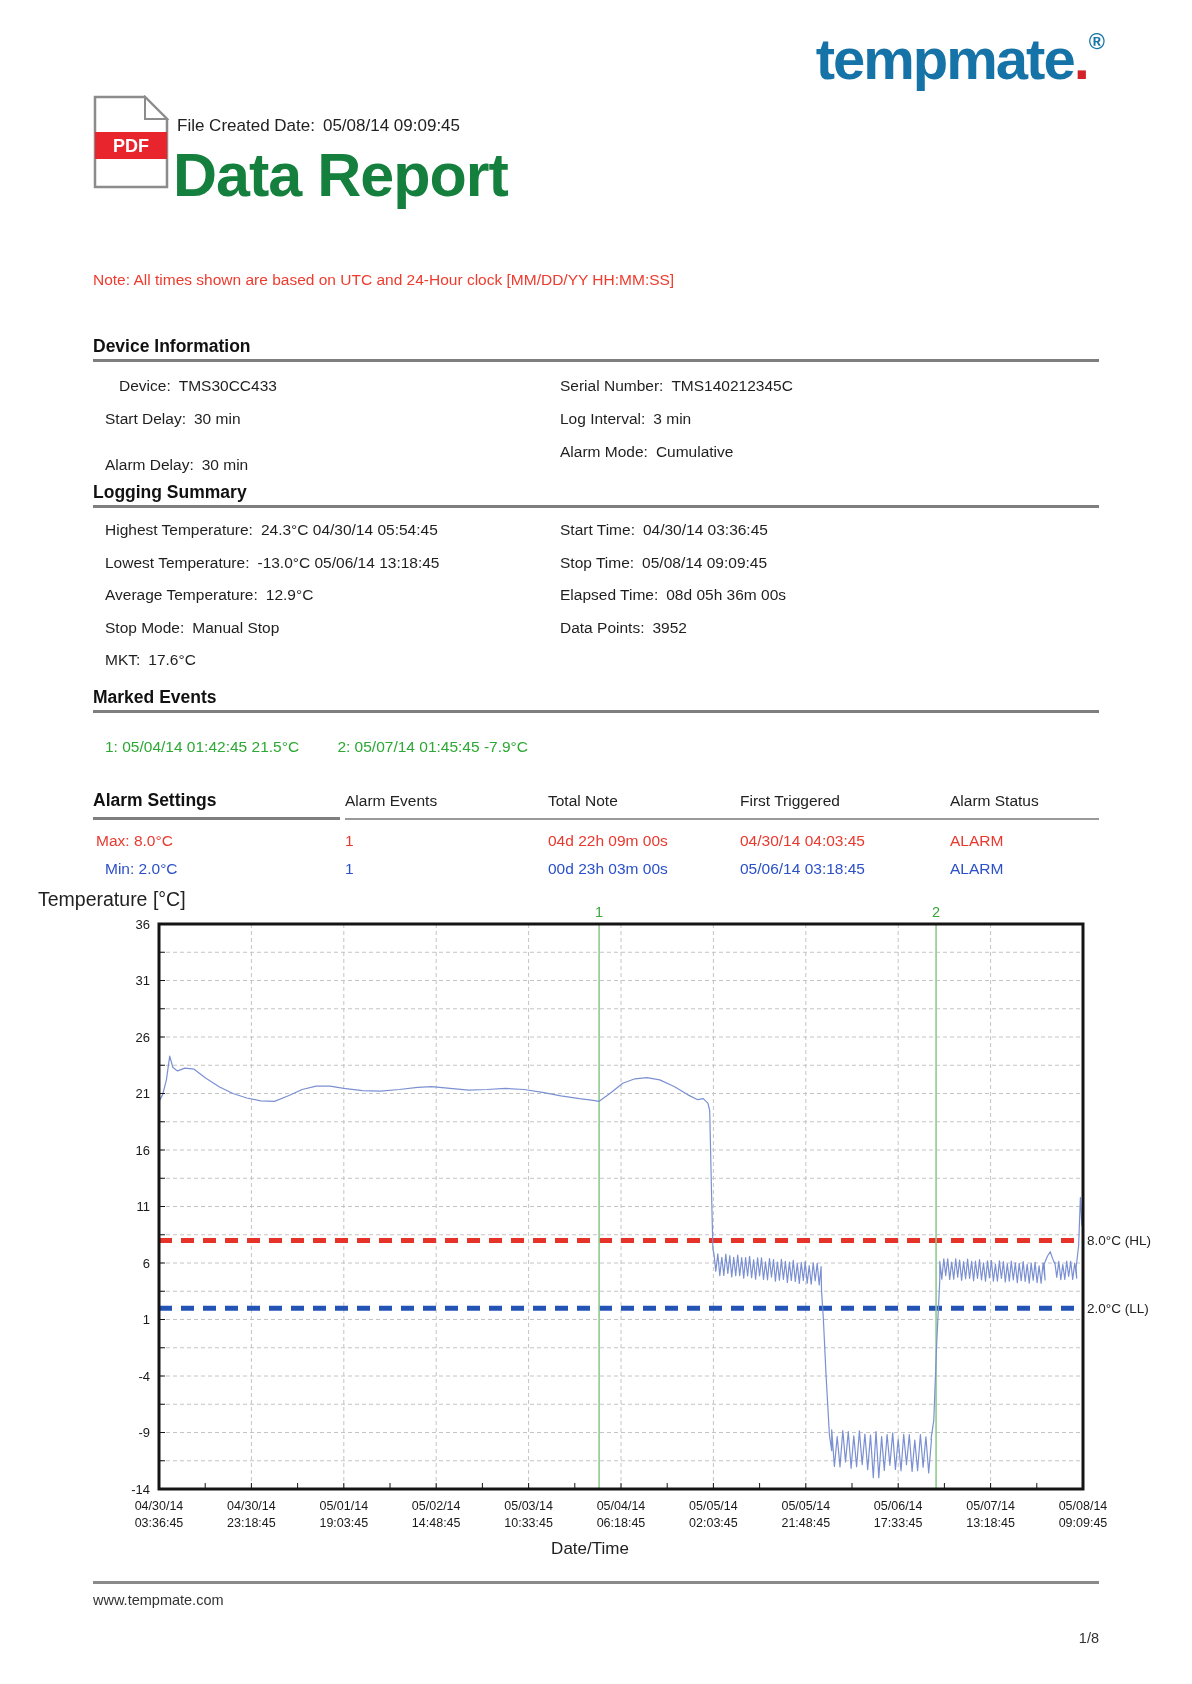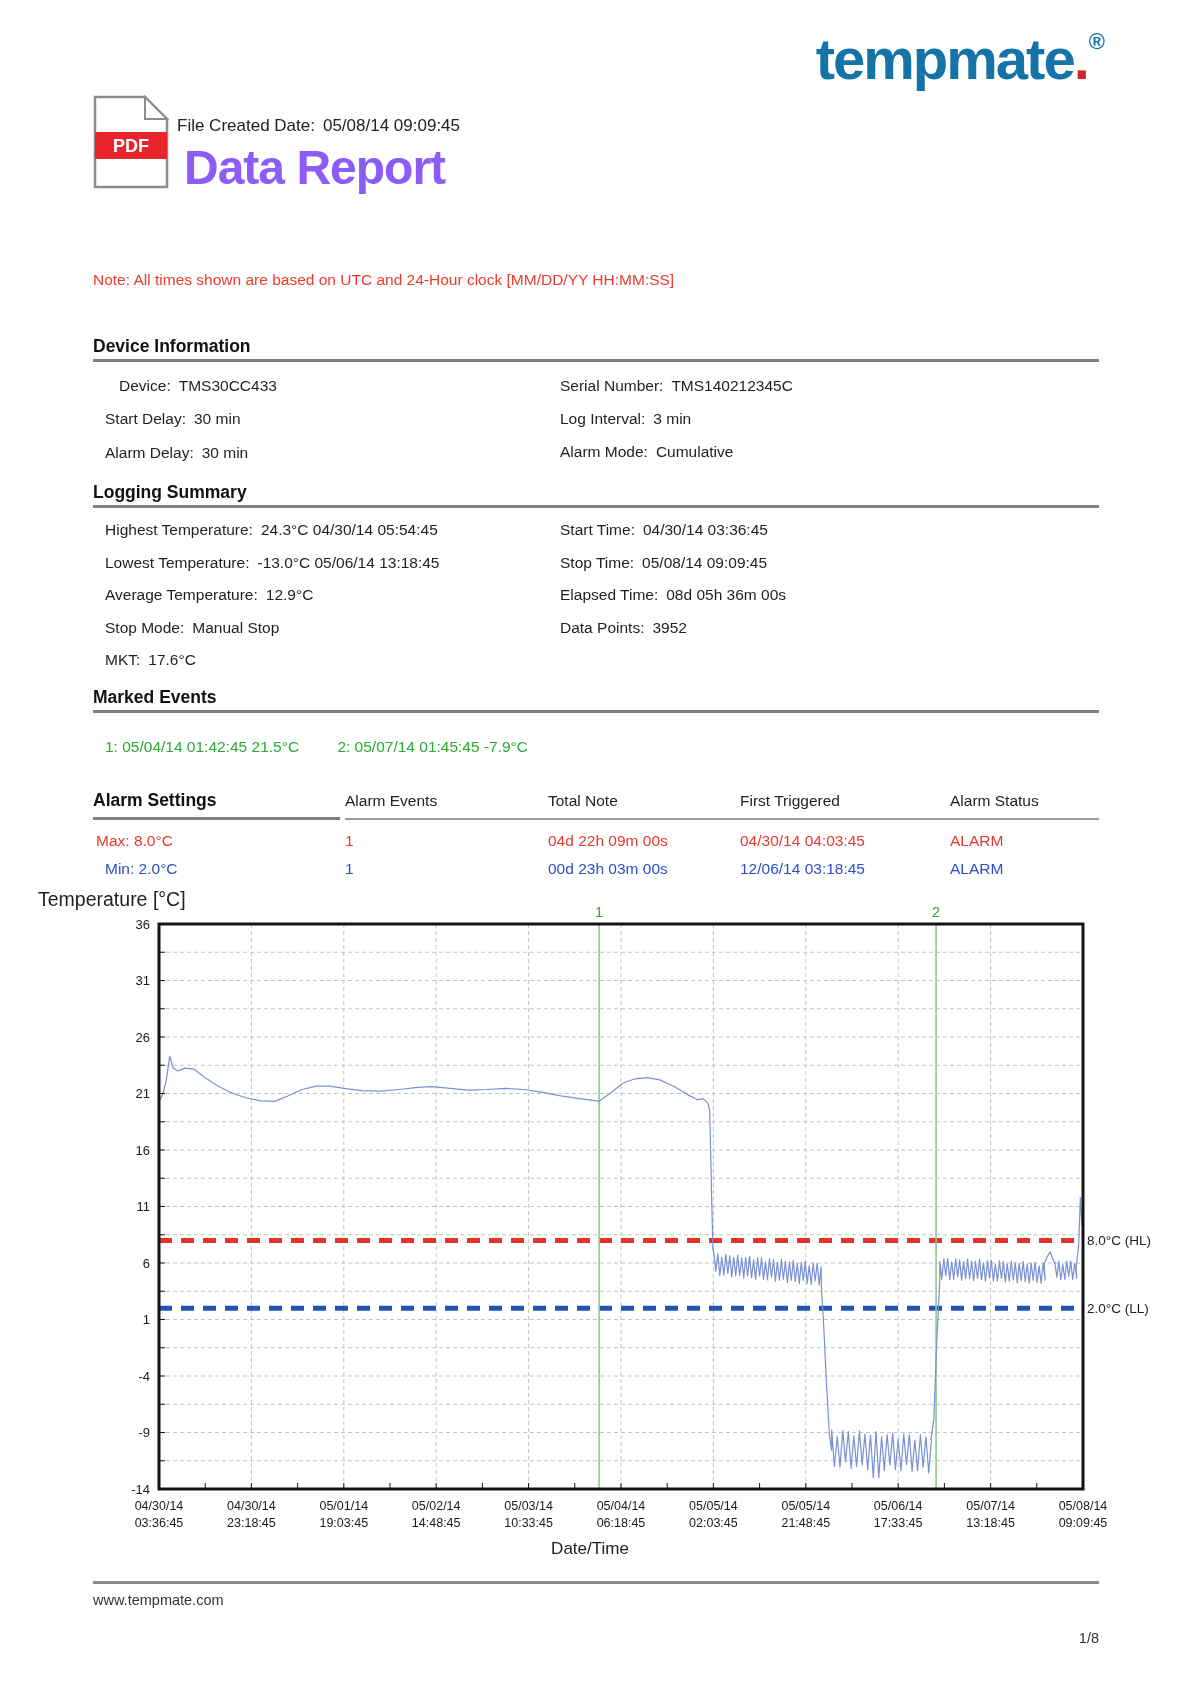--- a/index.html
+++ b/index.html
@@ -9,22 +9,22 @@
   .heading{font-weight:bold;font-size:17.5px;color:#111;white-space:nowrap}
   .rule{position:absolute;height:3px;background:#7f7f7f}
   .thinrule{position:absolute;height:1.5px;background:#9a9a9a}
   .row{position:absolute;font-size:15.5px;white-space:nowrap}
   .lbl{margin-right:8px}
   .logo{position:absolute;top:30px;right:87px;font-weight:bold;font-size:58px;
         letter-spacing:-2px;color:#1673a7;line-height:1;white-space:nowrap}
   .logo .dot{color:#d2232a}
   .logo .reg{font-size:22px;color:#1673a7;vertical-align:30px;letter-spacing:0;margin-left:1px}
   .filecreated{position:absolute;left:177px;top:116px;font-size:17px;color:#222;white-space:nowrap}
-  .title{position:absolute;left:184px;top:140px;font-size:48px;font-weight:bold;
-         letter-spacing:-1px;color:#8b5cf6;white-space:nowrap}
+  .title{position:absolute;left:173px;top:140px;font-size:61px;font-weight:bold;
+         letter-spacing:-1px;color:#15803d;white-space:nowrap}
   .note{position:absolute;left:93px;top:271px;font-size:15.5px;color:#ee3b2e;white-space:nowrap}
   .green{color:#2ca834}
   .red{color:#e8392f}
   .blue{color:#2b50c8}
   .alarmhead{position:absolute;font-size:15.5px;color:#222;white-space:nowrap}
   .cell{position:absolute;font-size:15.5px;white-space:nowrap}
   .footer-site{position:absolute;left:93px;top:1592px;font-size:14.5px;color:#333}
   .footer-page{position:absolute;right:93px;top:1630px;font-size:14.5px;color:#333}
   svg text{font-family:"Liberation Sans",sans-serif}
 </style>
@@ -45,21 +45,21 @@
   <div class="filecreated"><span class="lbl">File Created Date:</span><span>05/08/14 09:09:45</span></div>
   <div class="title">Data Report</div>
 
   <div class="note">Note: All times shown are based on UTC and 24-Hour clock [MM/DD/YY HH:MM:SS]</div>
 
   <div class="abs heading" style="left:93px;top:336px">Device Information</div>
   <div class="rule" style="left:93px;top:359px;width:1006px"></div>
   <div id="device-rows">
       <div class="row" style="left: 99px; top: 377px; margin-left: 20px;"><span class="lbl">Device:</span><span>TMS30CC433</span></div>
       <div class="row" style="left: 105px; top: 410px;"><span class="lbl">Start Delay:</span><span>30 min</span></div>
-      <div class="row" style="left: 105px; top: 444px;"><span class="lbl">Alarm Delay:</span><span>30 min</span></div>
+      <div class="row" style="left: 105px; top: 456px;"><span class="lbl">Alarm Delay:</span><span>30 min</span></div>
       <div class="row" style="left: 560px; top: 377px;"><span class="lbl">Serial Number:</span><span>TMS140212345C</span></div>
       <div class="row" style="left: 560px; top: 410px;"><span class="lbl">Log Interval:</span><span>3 min</span></div>
       <div class="row" style="left: 560px; top: 443px;"><span class="lbl">Alarm Mode:</span><span>Cumulative</span></div>
     </div>
 
   <div class="abs heading" style="left:93px;top:482px">Logging Summary</div>
   <div class="rule" style="left:93px;top:505px;width:1006px"></div>
   <div id="logging-rows">
       <div class="row" style="left: 105px; top: 521px;"><span class="lbl">Highest Temperature:</span><span>24.3°C 04/30/14 05:54:45</span></div>
       <div class="row" style="left: 105px; top: 553.5px;"><span class="lbl">Lowest Temperature:</span><span>-13.0°C 05/06/14 13:18:45</span></div>
@@ -91,21 +91,21 @@
     <span class="cell red" style="left:96px;top:832px">Max: 8.0°C</span>
     <span class="cell red" style="left:345px;top:832px">1</span>
     <span class="cell red" style="left:548px;top:832px">04d 22h 09m 00s</span>
     <span class="cell red" style="left:740px;top:832px">04/30/14 04:03:45</span>
     <span class="cell red" style="left:950px;top:832px">ALARM</span>
   </div>
   <div>
     <span class="cell blue" style="left:105px;top:860px">Min: 2.0°C</span>
     <span class="cell blue" style="left:345px;top:860px">1</span>
     <span class="cell blue" style="left:548px;top:860px">00d 23h 03m 00s</span>
-    <span class="cell blue" style="left:740px;top:860px">12/06/14 03:18:45</span>
+    <span class="cell blue" style="left:740px;top:860px">05/06/14 03:18:45</span>
     <span class="cell blue" style="left:950px;top:860px">ALARM</span>
   </div>
 
   <svg id="chart" class="abs" style="left:0;top:880px" width="1192" height="700" viewBox="0 880 1192 700">
       <g stroke="#c4c4c4" stroke-width="1" stroke-dasharray="4 3">
         <line x1="159" x2="1083" y1="1460.75" y2="1460.75"></line>
         <line x1="159" x2="1083" y1="1432.5" y2="1432.5"></line>
         <line x1="159" x2="1083" y1="1404.25" y2="1404.25"></line>
         <line x1="159" x2="1083" y1="1376" y2="1376"></line>
         <line x1="159" x2="1083" y1="1347.75" y2="1347.75"></line>

